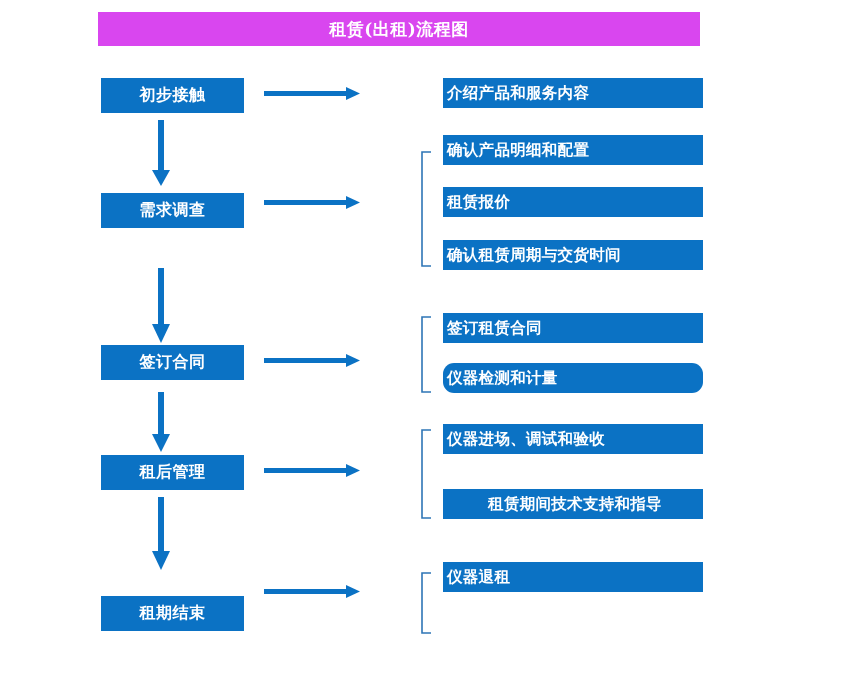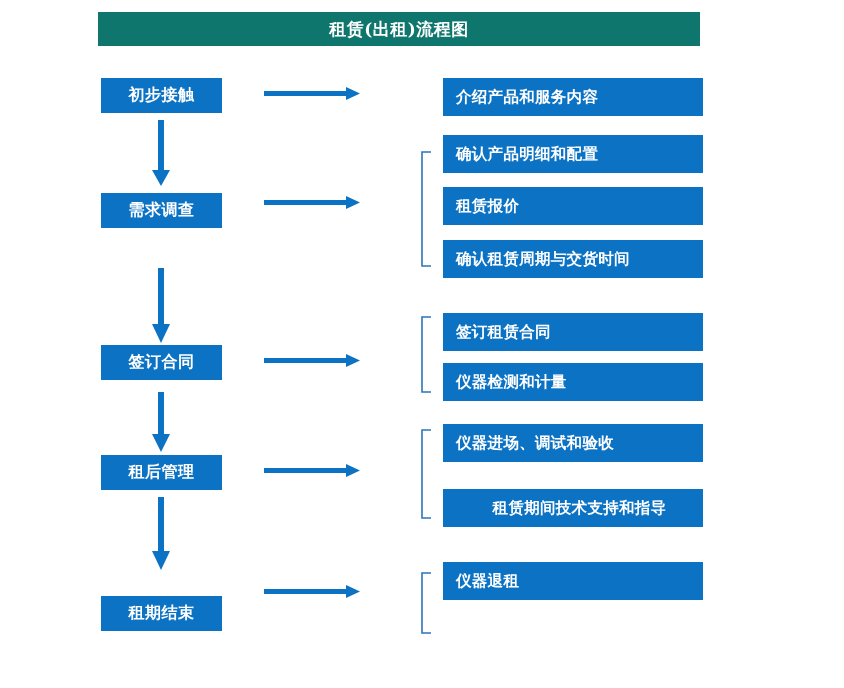--- a/index.html
+++ b/index.html
@@ -8,50 +8,50 @@
     width:844px;height:688px;
     background:#ffffff;
     font-family:"DejaVu Sans","Liberation Sans",sans-serif;
     overflow:hidden;
   }
   #canvas{position:relative;width:844px;height:688px;}
 
   .title-bar{
     position:absolute;
     left:98px;top:12px;width:602px;height:34px;
-    background:#0f766e;
+    background:#d946ef;
     display:flex;align-items:center;justify-content:center;
   }
   .title-bar .txt{
     color:#ffffff;font-size:17px;font-weight:bold;
     letter-spacing:0.5px;white-space:nowrap;
     font-family:"DejaVu Serif","Liberation Serif",serif;
   }
 
   .box{
     position:absolute;
     background:#0b72c4;
     display:flex;align-items:center;
     box-sizing:border-box;
   }
   .box .txt{
     color:#ffffff;font-weight:bold;white-space:nowrap;
     font-family:"DejaVu Serif","Liberation Serif",serif;
   }
 
   .box-left{
-    left:101px;width:121px;height:35px;
+    left:101px;width:143px;height:35px;
     justify-content:center;
   }
   .box-left .txt{font-size:16px;letter-spacing:0.5px;}
 
   .box-right{
-    left:443px;width:260px;height:38px;
+    left:443px;width:260px;height:30px;
     justify-content:flex-start;
-    padding-left:13px;
+    padding-left:4px;
   }
   .box-right .txt{font-size:15.5px;letter-spacing:0.3px;}
 
   
   .v-arrow{position:absolute;left:0;top:0;}
   
   .h-arrow{position:absolute;left:0;top:0;}
   
   .bracket{position:absolute;left:0;top:0;}
 </style>
@@ -151,21 +151,21 @@
   <div class="box box-right" style="top:187px;">
     <span class="txt">租赁报价</span>
   </div>
   <div class="box box-right" style="top:240px;">
     <span class="txt">确认租赁周期与交货时间</span>
   </div>
 
   <div class="box box-right" style="top:313px;">
     <span class="txt">签订租赁合同</span>
   </div>
-  <div class="box box-right" style="top:363px;">
+  <div class="box box-right" style="top:363px;border-radius:11px;">
     <span class="txt">仪器检测和计量</span>
   </div>
 
   <div class="box box-right" style="top:424px;">
     <span class="txt">仪器进场、调试和验收</span>
   </div>
   <div class="box box-right" style="top:489px;justify-content:center;">
     <span class="txt">租赁期间技术支持和指导</span>
   </div>
 

